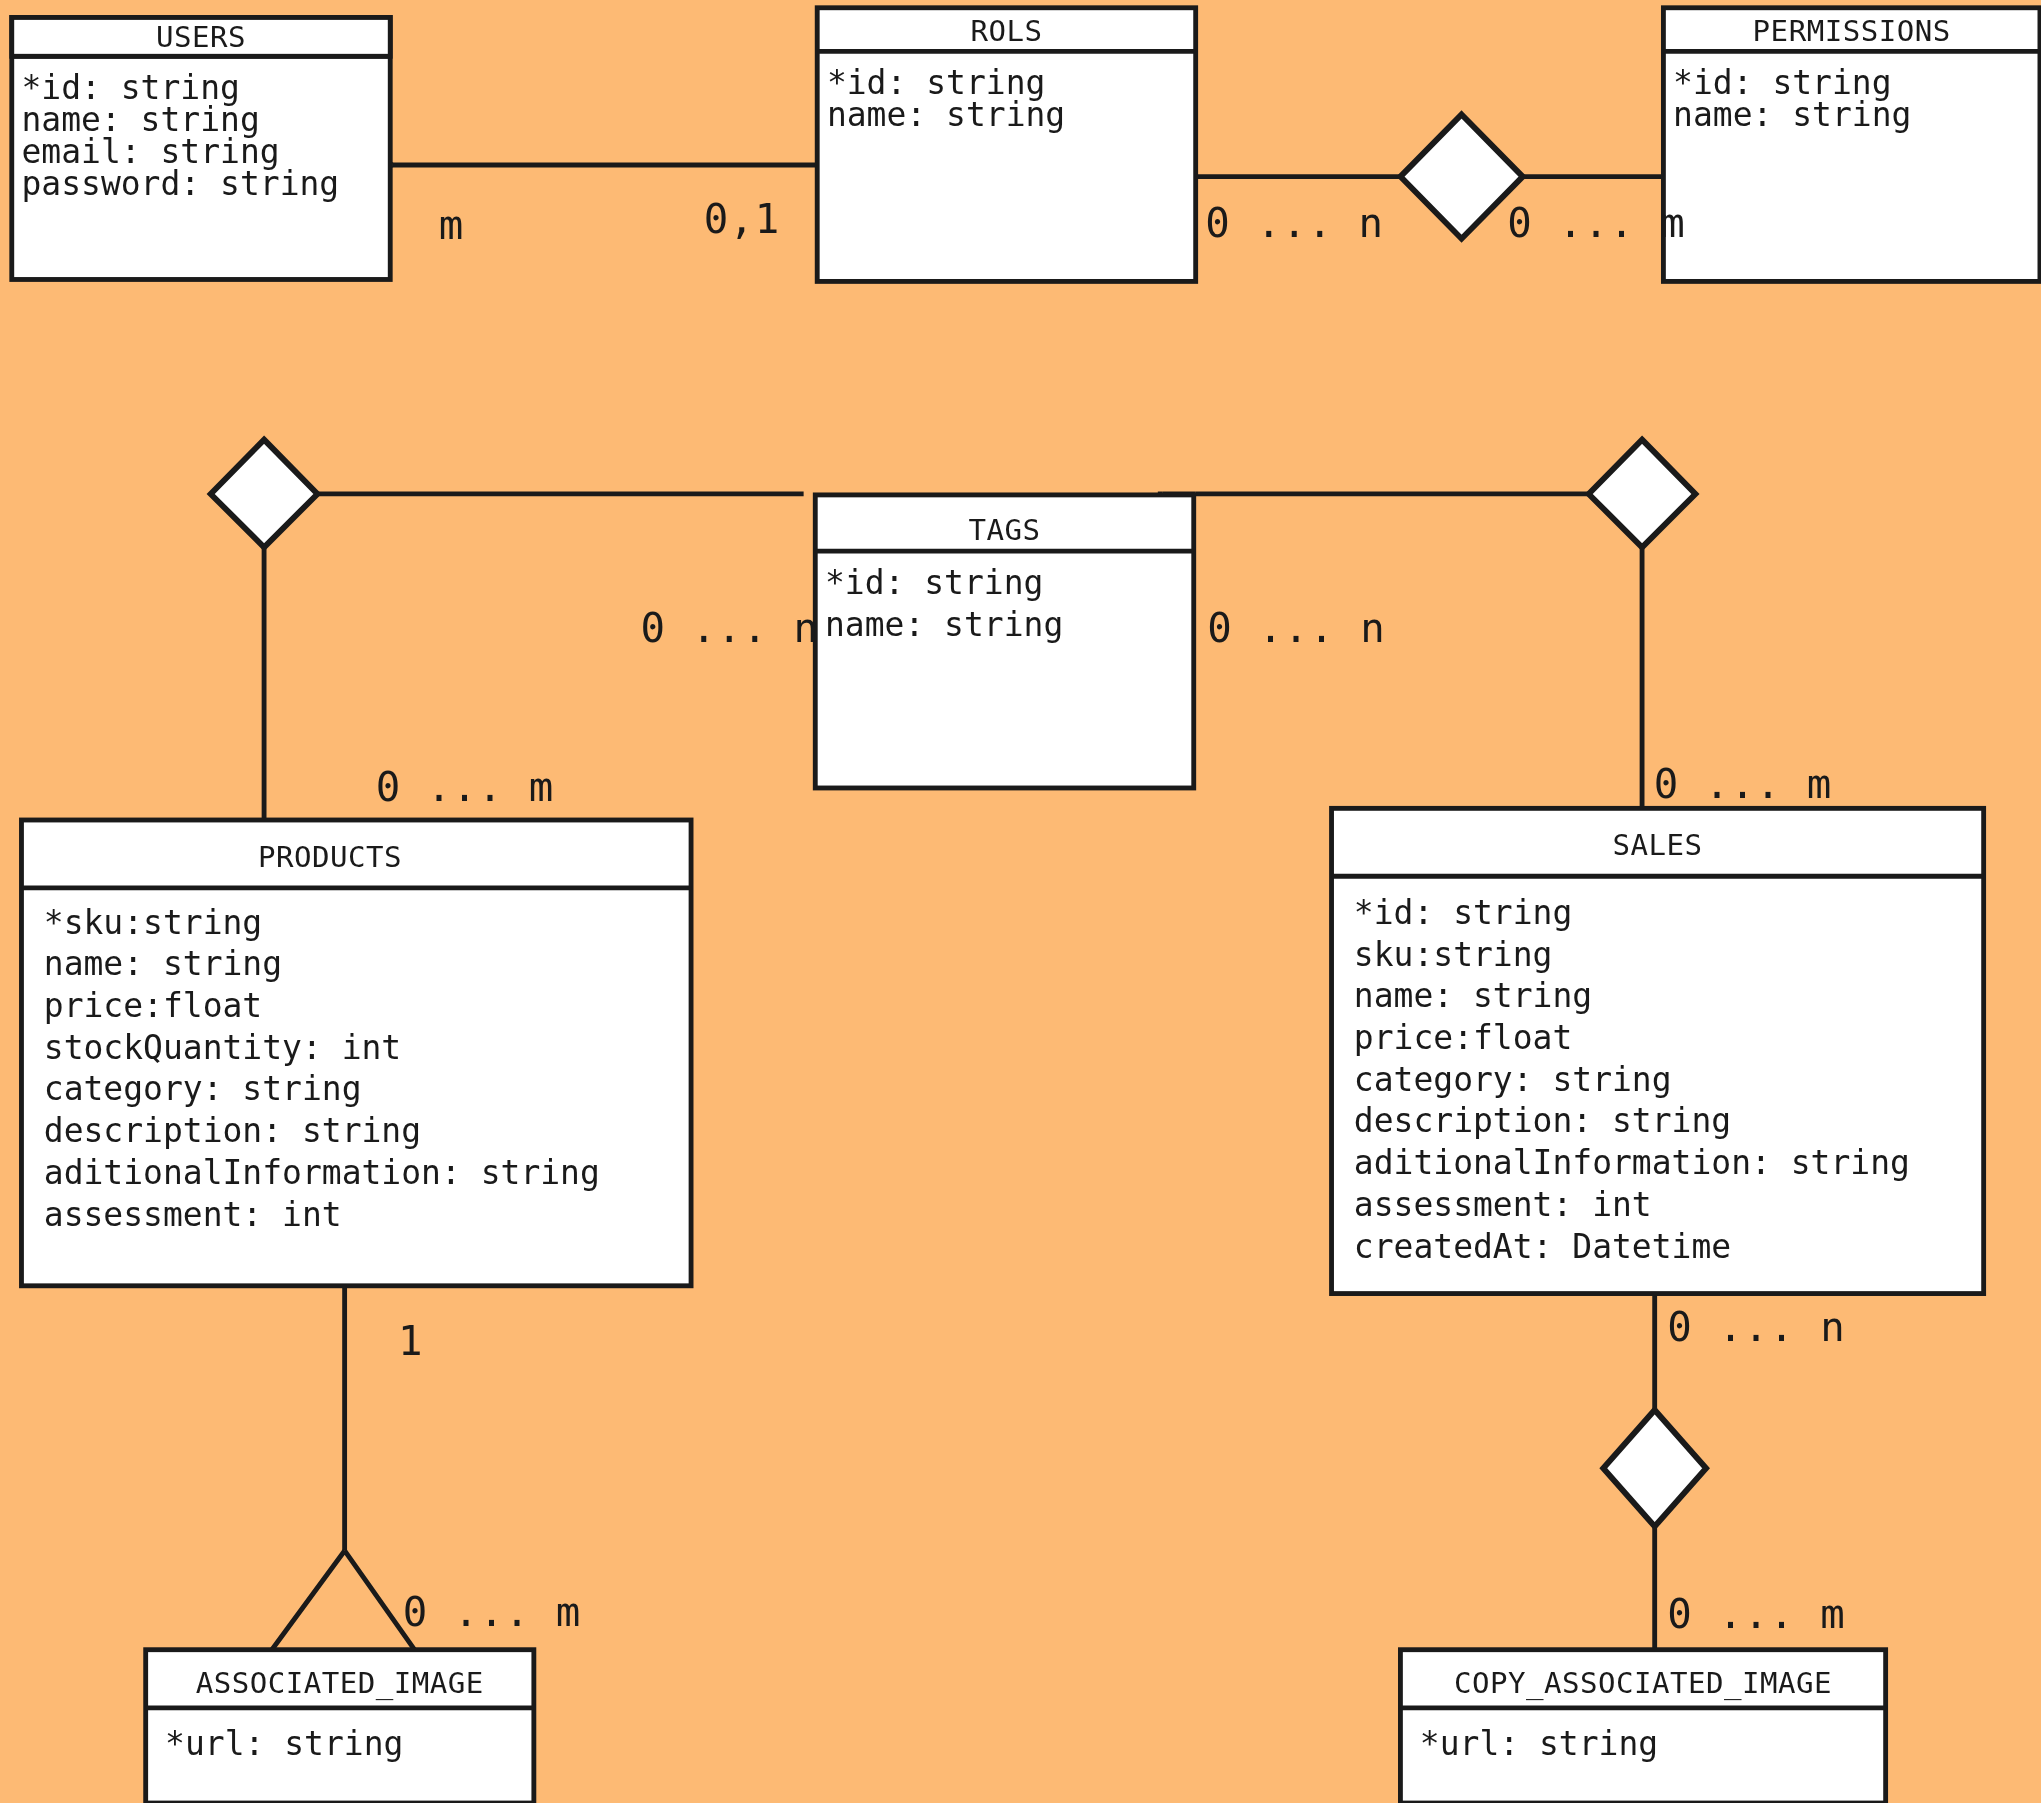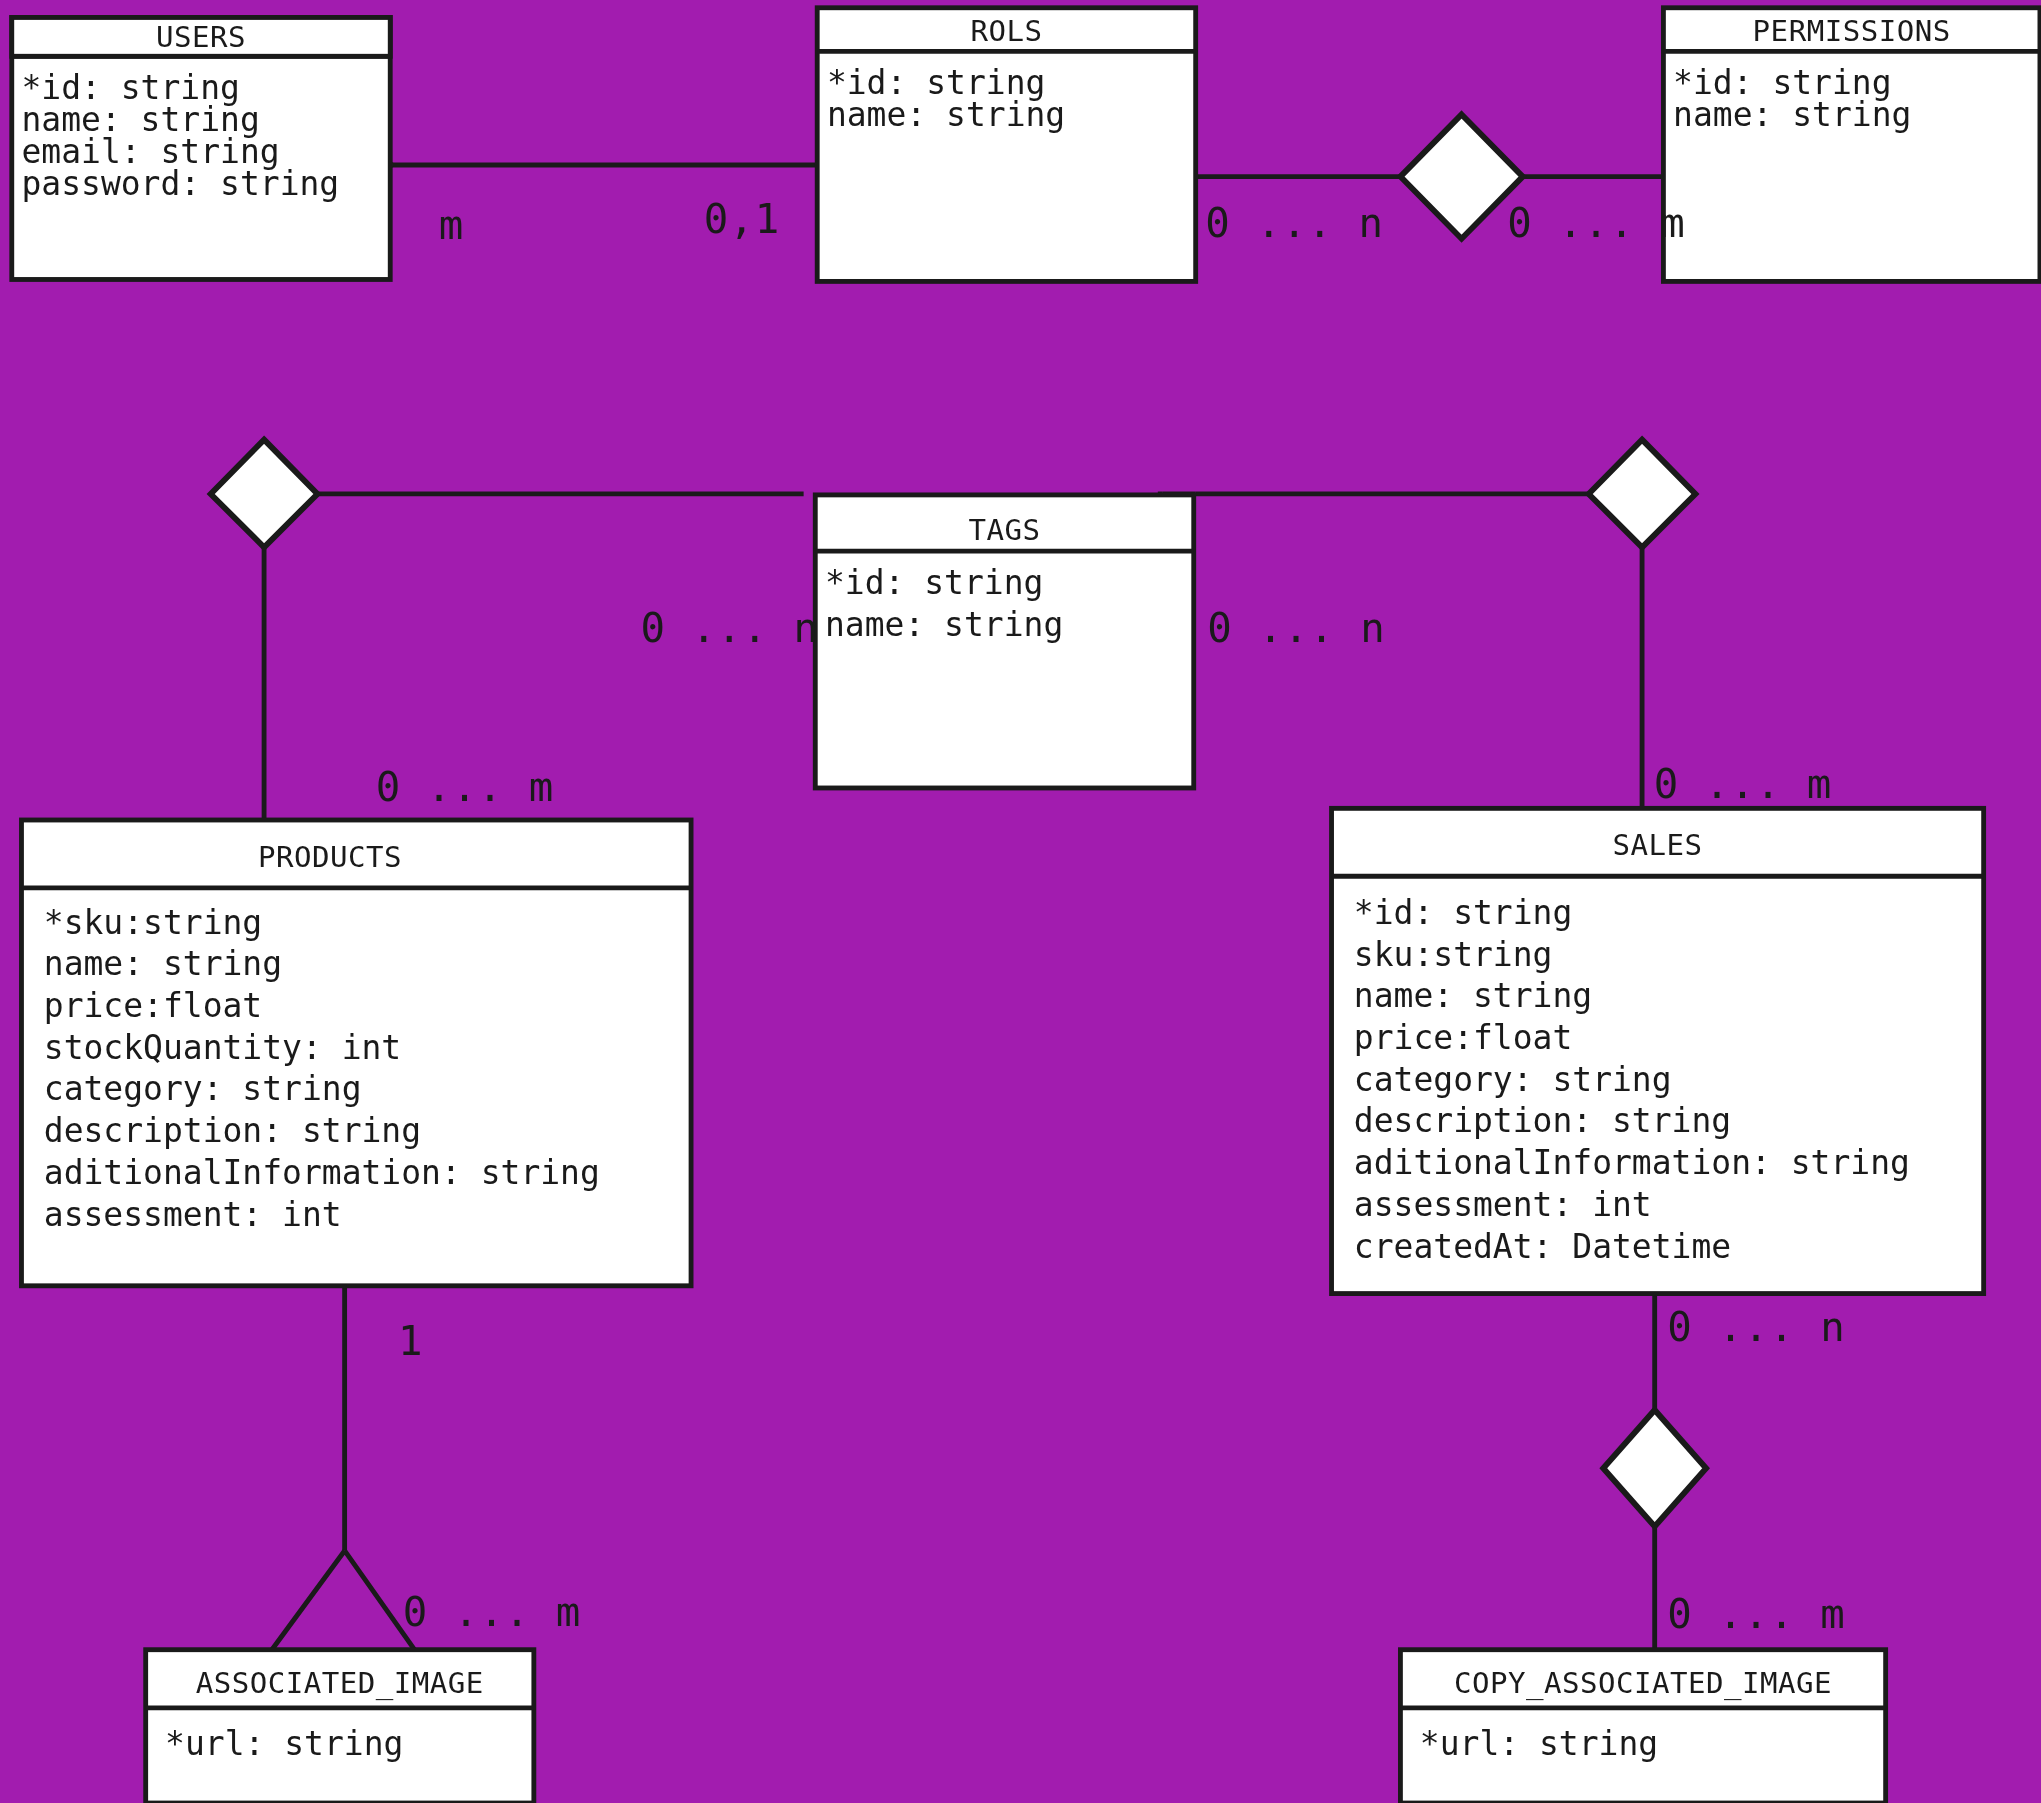--- a/index.html
+++ b/index.html
@@ -4,21 +4,21 @@
 <style>
   html, body {
     margin: 0;
     padding: 0;
     background: #ffffff;
   }
   #diagram-root {
     position: relative;
     width: 2042px;
     height: 1804px;
-    background: #a21caf;
+    background: #fdba74;
     font-family: "DejaVu Sans Mono", "Liberation Mono", monospace;
   }
   svg.er-canvas {
     display: block;
     width: 2042px;
     height: 1804px;
   }
   .ent-rect {
     fill: #ffffff;
     stroke: #1a1a1a;

